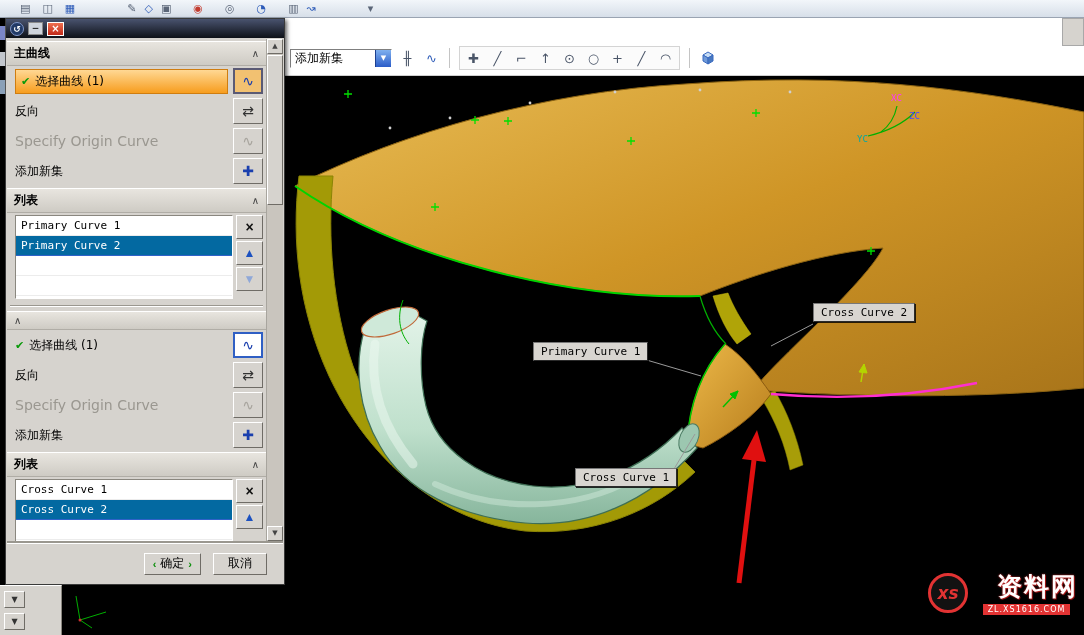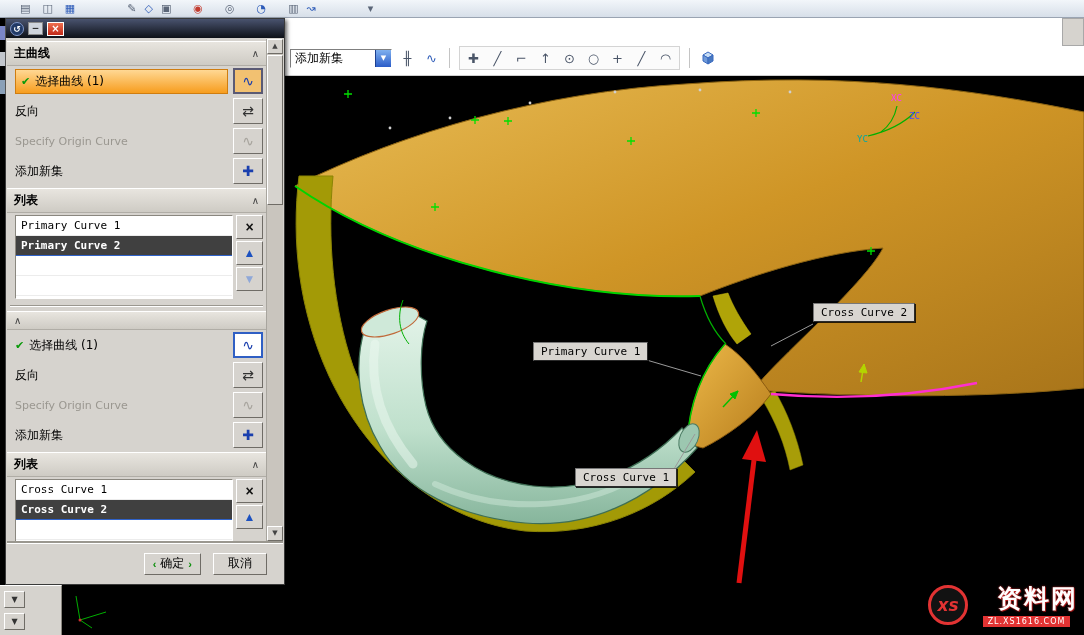--- a/index.html
+++ b/index.html
@@ -33,33 +33,33 @@
   .tbtn-reset { width:14px; height:14px; border-radius:50%; background:#223a66; border:1px solid #8096c8; color:#fff; font-size:9px; line-height:12px; text-align:center; margin-right:4px; }
   .tbtn-min { width:15px; height:13px; background:#cfd4dc; border:1px solid #8a8a8a; color:#222; font-size:9px; line-height:10px; text-align:center; margin-right:4px; }
   .tbtn-close { width:17px; height:14px; background:linear-gradient(#f07050,#c02818); border:1px solid #ffffff; color:#fff; font-weight:bold; font-size:10px; line-height:12px; text-align:center; }
   .dbody { position:absolute; left:1px; right:1px; top:20px; bottom:1px; background:#d6d3ce; overflow:hidden; }
   .dcontent { position:absolute; left:0; top:0; right:17px; }
   .shead { display:flex; align-items:center; background:linear-gradient(#e8e5df,#cecbc4); border-top:1px solid #fff; border-bottom:1px solid #b0ada6; font-weight:bold; padding:3px 7px; margin-top:2px; }
   .shead .htext { flex:1; }
   .shead .col { font-size:10px; color:#444; font-weight:normal; }
   .drow { display:flex; align-items:center; height:30px; padding:0 3px 0 8px; }
   .rlabel { flex:1; display:flex; align-items:center; gap:5px; }
-  .rlabel.gray { color:#9a9790; font-size:11px; }
+  .rlabel.gray { color:#9a9790; font-size:14px; }
   .hlwrap { flex:1; margin-right:5px; background:linear-gradient(#ffd894,#f79d1e); border:1px solid #cf7d10; padding:3px 5px; display:flex; align-items:center; gap:5px; }
   .chk { color:#0a9a0a; font-size:11px; font-weight:bold; }
   .ibtn { width:30px; height:26px; background:#d6d3ce; border:1px solid; border-color:#fff #6f6c66 #6f6c66 #fff; display:flex; align-items:center; justify-content:center; font-size:14px; color:#1a3fae; flex:0 0 auto; }
   .ibtn.active { background:#f2c171; border:2px solid #5a5a74; }
   .ibtn.bluebrd { background:#fff; border:2px solid #2f5fc4; }
   .ibtn .grayglyph { color:#a8a59e; }
   .ibtn .darkglyph { color:#333; }
   .listwrap { display:flex; align-items:flex-start; gap:3px; padding:2px 3px 2px 8px; }
   .listbox { flex:1; background:#fff; border:1px solid; border-color:#8a877f #fff #fff #8a877f; overflow:hidden; font-family:"DejaVu Sans Mono", monospace; font-size:11px; }
   .listbox.h84 { height:84px; } .listbox.h64 { height:64px; }
   .lrow { height:20px; line-height:20px; padding-left:5px; border-bottom:1px solid #ececec; white-space:pre; }
-  .lrow.sel { background:#404040; color:#fff; border-bottom-color:#2f62c9;font-weight:bold; }
+  .lrow.sel { background:#0369a1; color:#fff; border-bottom-color:#2f62c9; }
   .lbtns { display:flex; flex-direction:column; gap:2px; }
   .lbtn { width:27px; height:24px; background:#d6d3ce; border:1px solid; border-color:#fff #6f6c66 #6f6c66 #fff; display:flex; align-items:center; justify-content:center; font-size:12px; }
   .lbtn .del { color:#111; font-weight:bold; font-size:14px; }
   .lbtn .up { color:#1d52c0; } .lbtn .dn { color:#8fa8d8; }
   .gsep { height:2px; border-top:1px solid #9a978f; border-bottom:1px solid #ffffff; margin:4px 3px; }
   .dscroll { position:absolute; right:0; top:0; bottom:42px; width:17px; background:#c9c5be; border-left:1px solid #a8a59e; }
   .sbtn { position:absolute; left:0; width:16px; height:15px; background:#d6d3ce; border:1px solid; border-color:#fff #6f6c66 #6f6c66 #fff; font-size:7px; color:#444; text-align:center; line-height:13px; }
   .sbtn.top { top:0; } .sbtn.bot { bottom:0; }
   .sthumb { position:absolute; left:0; top:16px; width:16px; height:150px; background:#d6d3ce; border:1px solid; border-color:#fff #6f6c66 #6f6c66 #fff; }
   .dfoot { position:absolute; left:0; right:0; bottom:0; height:40px; background:#d6d3ce; border-top:1px solid #fff; box-shadow:0 -2px 0 #9a978f; display:flex; align-items:center; justify-content:flex-end; gap:12px; padding-right:16px; }
@@ -70,21 +70,21 @@
   .vlabel { position:absolute; background:#d8d5d0; border:1px solid #777; border-right-color:#2a2a2a; border-bottom-color:#2a2a2a; box-shadow:1px 1px 0 rgba(0,0,0,.8); font-family:"DejaVu Sans Mono", monospace; font-size:11px; color:#000; padding:2px 7px; white-space:pre; }
 
   
   .blw { position:absolute; left:0; top:585px; width:62px; height:50px; background:#d6d3ce; border-right:1px solid #8a877f; border-top:1px solid #fff; }
   .blbtn { position:absolute; left:4px; width:21px; height:17px; background:#d6d3ce; border:1px solid; border-color:#fff #6f6c66 #6f6c66 #fff; font-size:8px; color:#333; text-align:center; line-height:15px; }
 
   
   .lfrag { position:absolute; left:0; width:6px; border-right:1px solid #555; }
 
   
-  .wm { position:absolute; right:6px; bottom:8px; display:flex; align-items:center; gap:7px; }
+  .wm { position:absolute; right:6px; bottom:20px; display:flex; align-items:center; gap:7px; }
   .wm-circle { width:40px; height:40px; border:3px solid #e23333; border-radius:50%; display:flex; align-items:center; justify-content:center; background:rgba(255,255,255,.07); }
   .wm-logo { color:#e23333; font-style:italic; font-weight:bold; font-size:17px; }
   .wm-col { display:flex; flex-direction:column; align-items:center; gap:1px; }
   .wm-title { color:#fff; font-weight:bold; font-size:25px; letter-spacing:2px; text-shadow:0 0 2px #e23333, 1px 1px 0 #901010;margin-left:22px; }
   .wm-url { background:#e23333; color:#fff; font-size:8px; padding:1px 5px; letter-spacing:1px; }
 </style>
 </head>
 <body>
 
 <div id="app">

